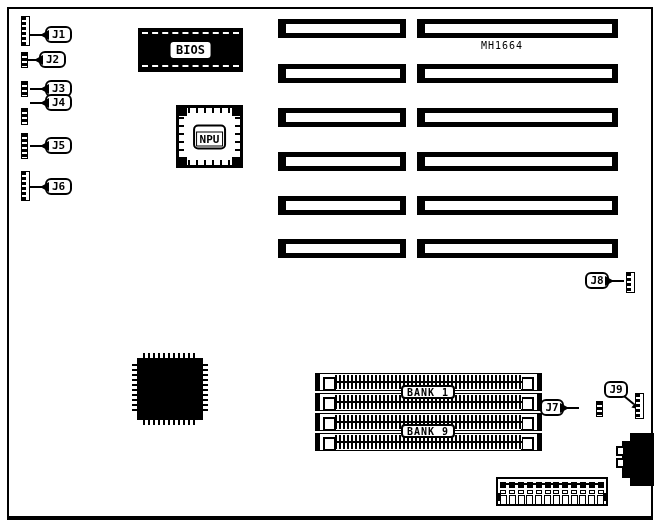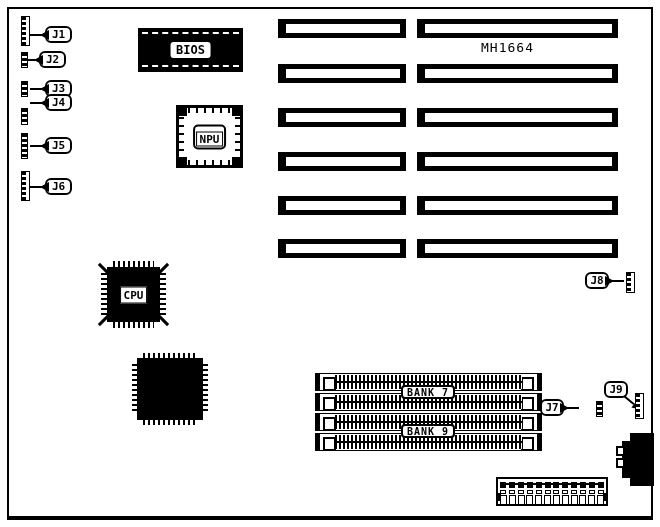--- a/index.html
+++ b/index.html
@@ -86,21 +86,21 @@
   .pwr .row.mids{top:11px;height:4px;}
   .pwr .row.sqs{top:16px;height:10px;}
   .pwr .bead{width:6px;height:6px;background:#000;z-index:1;}
   .pwr .mid{width:6px;height:4px;border:1px solid #000;box-sizing:border-box;background:#fff;}
   .pwr .sq{width:7px;height:10px;border:1px solid #000;box-sizing:border-box;background:#fff;}
 
   
   .kbd .blk{position:absolute;background:#000;}
   .kbd .pinbox{position:absolute;width:9px;height:10px;border:2px solid #000;background:#fff;box-sizing:border-box;z-index:2;}
 
-  .model{font-size:13px;letter-spacing:1px;}
+  .model{font-size:10px;letter-spacing:1px;}
 </style>
 </head>
 <body>
 
 <div id="stage">
 
   <div class="abs outline"></div>
 
   <div class="abs pinhdr wide" style="left:21px;top:16px;height:30px"></div>
   <div class="abs pinhdr" style="left:21px;top:52px;height:16px"></div>
@@ -161,31 +161,20 @@
       <div class="abs slot" style="left: 278px; top: 239px; width: 128px; height: 19px;"></div>
       <div class="abs slot" style="left: 417px; top: 19px; width: 201px; height: 19px;"></div>
       <div class="abs slot" style="left: 417px; top: 64px; width: 201px; height: 19px;"></div>
       <div class="abs slot" style="left: 417px; top: 108px; width: 201px; height: 19px;"></div>
       <div class="abs slot" style="left: 417px; top: 152px; width: 201px; height: 19px;"></div>
       <div class="abs slot" style="left: 417px; top: 196px; width: 201px; height: 19px;"></div>
       <div class="abs slot" style="left: 417px; top: 239px; width: 201px; height: 19px;"></div>
     </div>
   <div class="abs model" style="left:481px;top:40px">MH1664</div>
 
-  <div class="abs qfp" style="left:107px;top:267px;width:53px;height:55px">
-    <i class="ph" style="top:-6px"></i>
-    <i class="ph" style="bottom:-6px"></i>
-    <i class="pv" style="left:-6px"></i>
-    <i class="pv" style="right:-6px"></i>
-    <i class="dg" style="left:-5px;top:-5px;transform:rotate(-45deg)"></i>
-    <i class="dg" style="right:-5px;top:-5px;transform:rotate(45deg)"></i>
-    <i class="dg" style="left:-5px;bottom:-5px;transform:rotate(45deg)"></i>
-    <i class="dg" style="right:-5px;bottom:-5px;transform:rotate(-45deg)"></i>
-    <span class="lbl">CPU</span>
-  </div>
 
   <div class="abs qfp" style="left:137px;top:358px;width:66px;height:62px">
     <i class="ph" style="top:-5px"></i>
     <i class="ph" style="bottom:-5px"></i>
     <i class="pv" style="left:-5px"></i>
     <i class="pv" style="right:-5px"></i>
   </div>
 
   <div id="simms">
       <div class="abs simm" style="top: 373px;">
@@ -215,21 +204,21 @@
       <div class="abs simm" style="top: 433px;">
         <i class="bar l"></i>
         <i class="bar r"></i>
         <i class="hook l"></i>
         <i class="hook r"></i>
         <i class="band t"></i>
         <i class="band b"></i>
       </div>
     </div>
   <div class="abs bank" style="left:401px;top:385px">
-      <span>BANK 7</span>
+      <span>BANK 1</span>
     </div>
   <div class="abs bank" style="left:401px;top:424px">
       <span>BANK 9</span>
     </div>
 
   <div class="abs jlabel" style="left:585px;top:272px;width:24px">
       <i class="tail-r"></i>
       <span>J8</span>
     </div>
   <div class="abs pinhdr wide" style="left:626px;top:272px;height:21px"></div>

